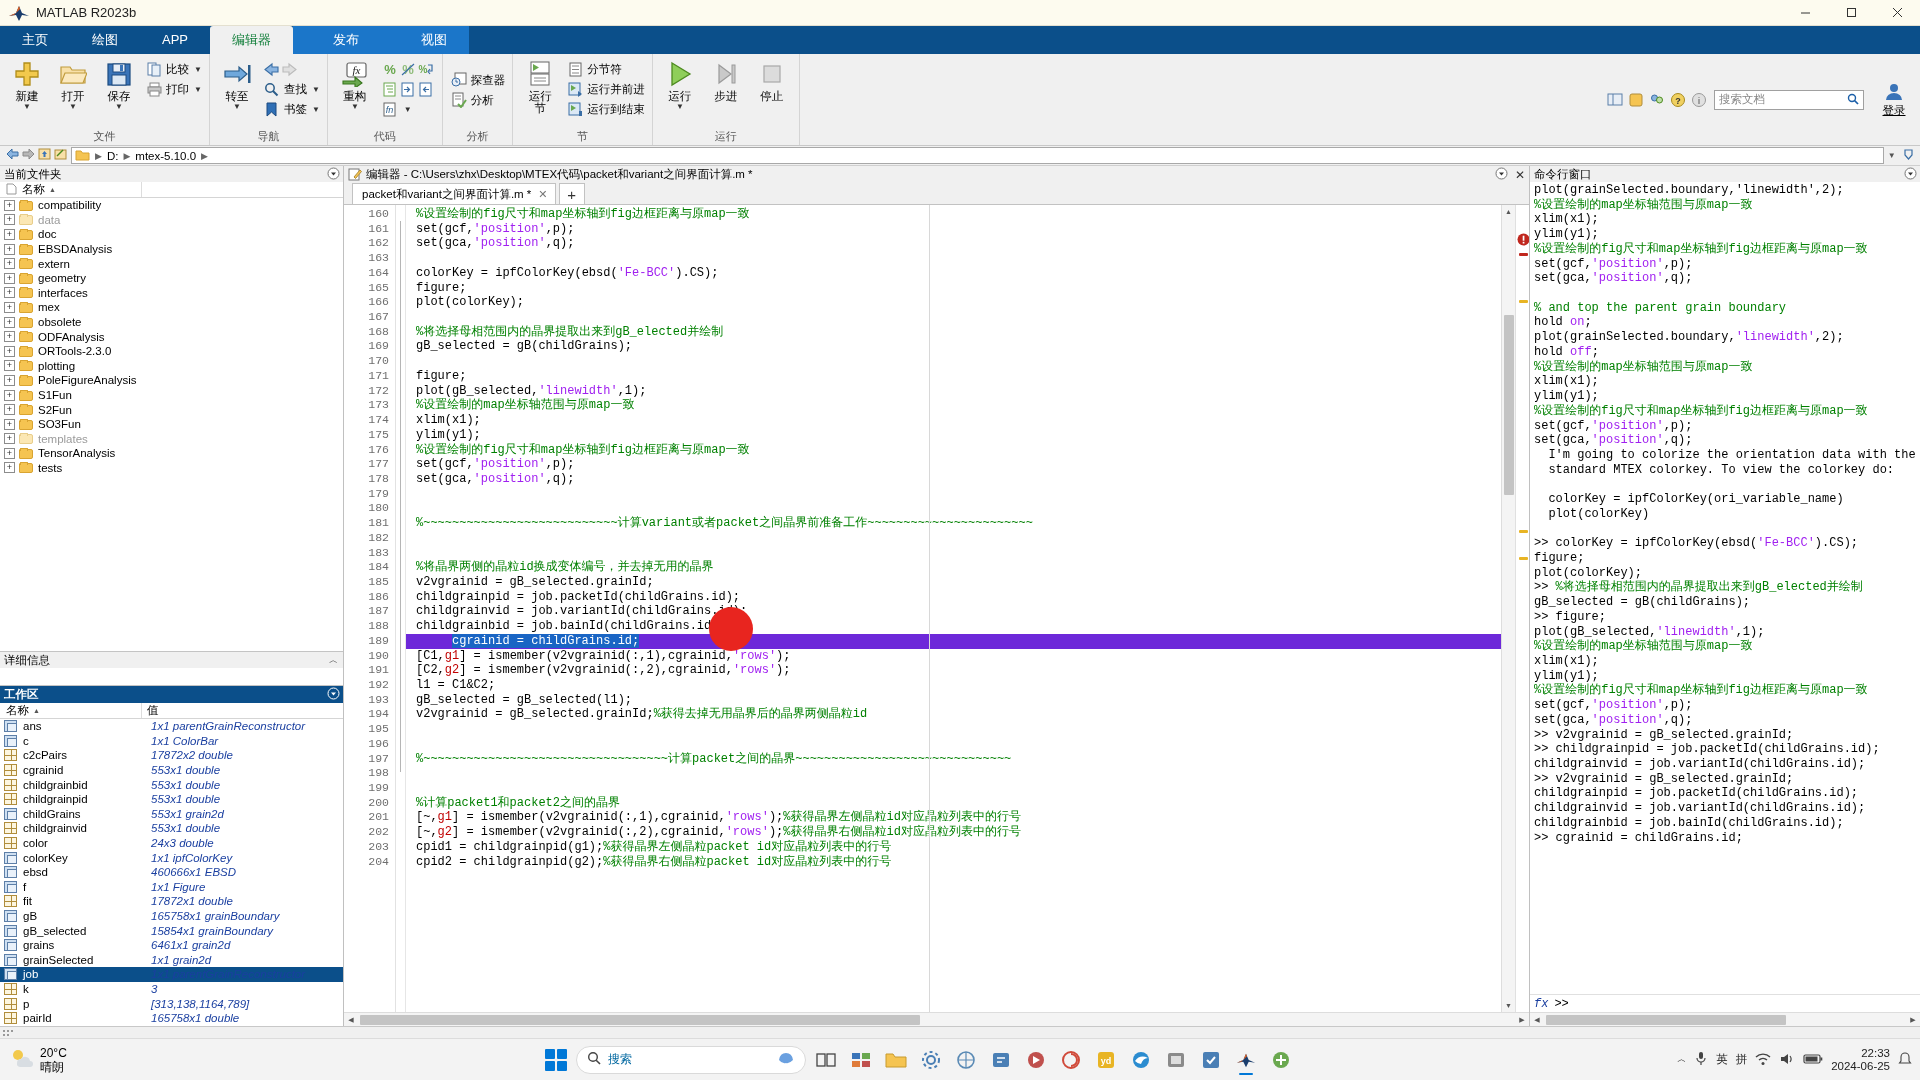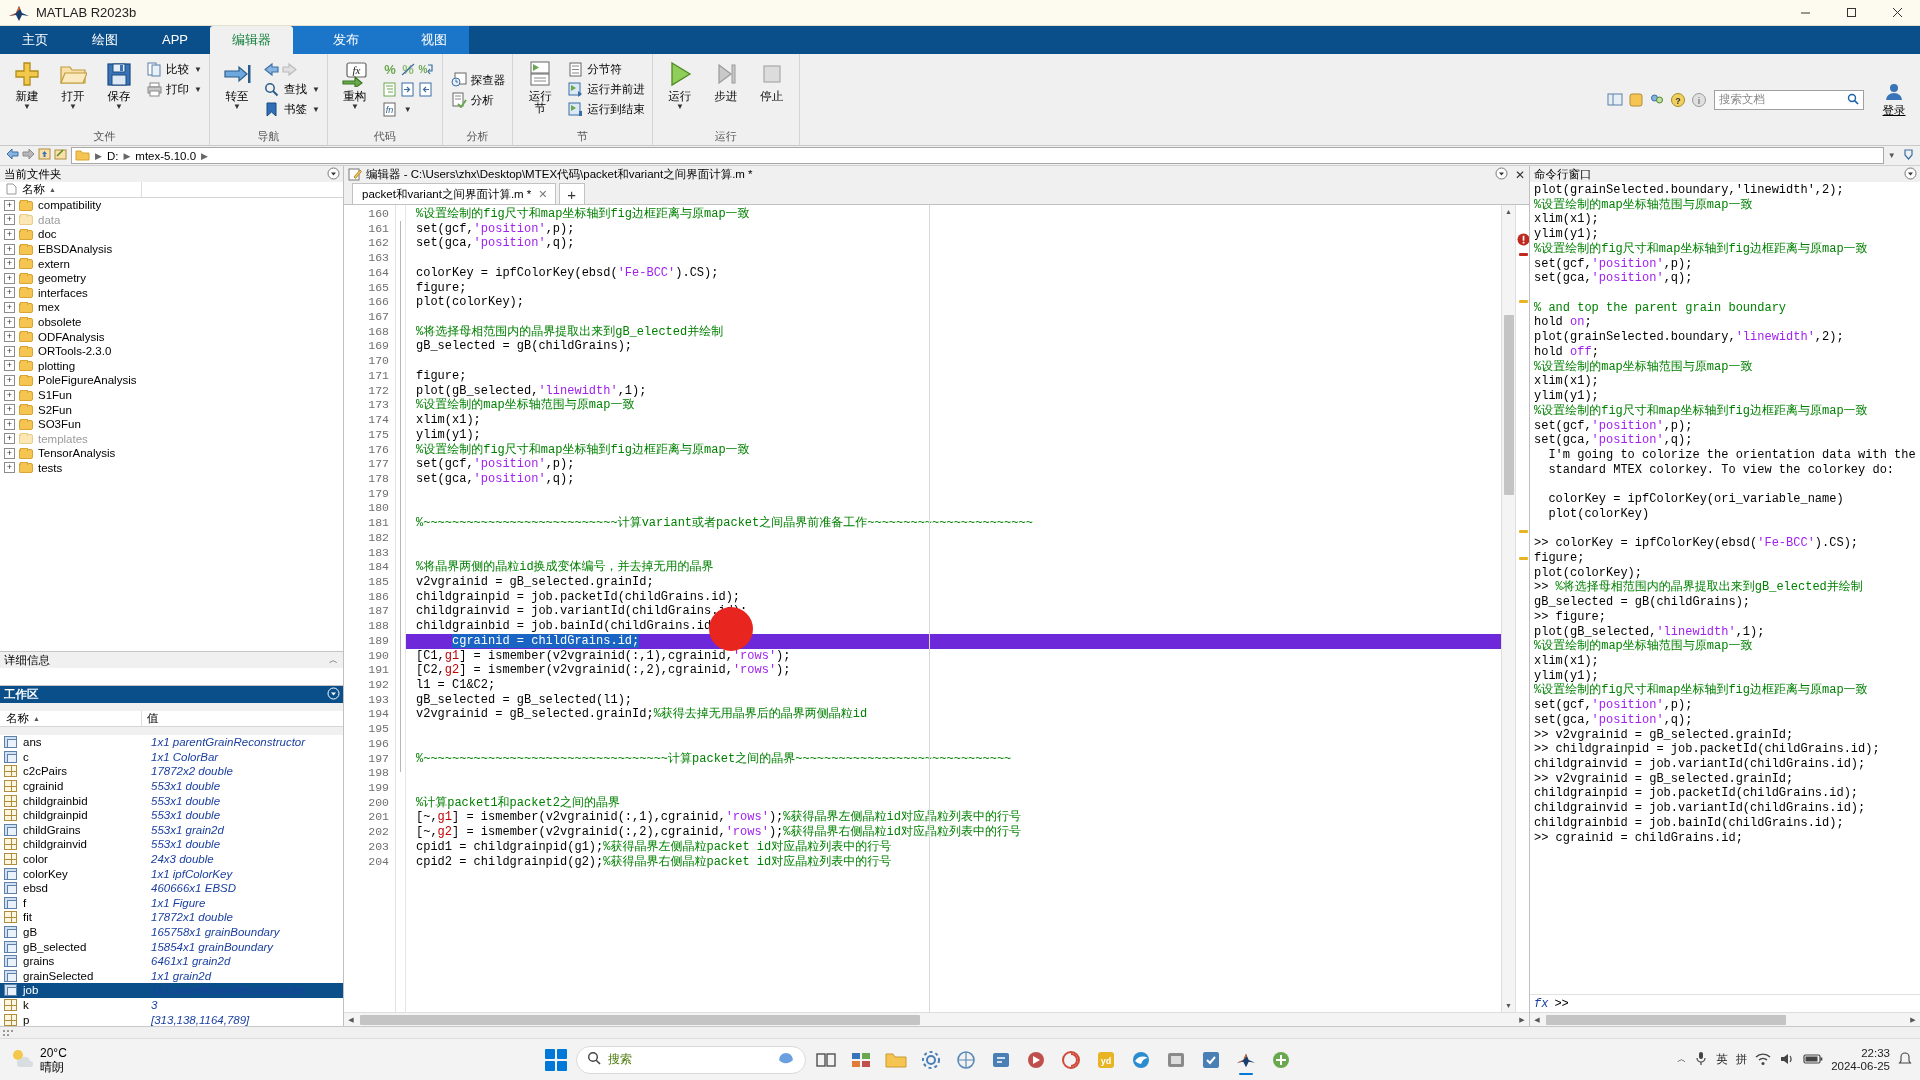--- a/index.html
+++ b/index.html
@@ -107,21 +107,21 @@
   .folder.pale i { background:#fbe7b4; border-color:#e8cd8a; }
   .folder.pale i::before { background:#fbe7b4; border-color:#e8cd8a; }
   .tname { color:#000; }
   .tname.dim { color:#9b9b9b; }
 
   .details-hdr { height:17px; background:#f0f0f0; border-top:1px solid #c4c4c4;
                  display:flex; align-items:center; font-size:11.5px; padding-left:4px;
                  position:relative; flex:0 0 17px; }
   .details-body { height:18px; background:#fff; border-bottom:1px solid #c4c4c4; flex:0 0 18px;}
 
-  .ws-panel { height:340px; display:flex; flex-direction:column; flex:0 0 340px;gap:8px; }
+  .ws-panel { height:340px; display:flex; flex-direction:column; flex:0 0 340px; }
   .ws-list { flex:1; background:#fff; overflow:hidden; }
   .wrow { height:14.6px; display:flex; align-items:center; font-size:11.5px; padding-left:4px; }
   .wrow.sel { background:#0b4f8a; }
   .wrow.sel .wname { color:#fff; }
   .vicon { width:13px; height:12px; margin-right:6px; flex:0 0 13px; position:relative; }
   .vicon.grid i { position:absolute; inset:0; background:#fdf6e0; border:1px solid #b08d3c; }
   .vicon.grid i::before { content:''; position:absolute; left:50%; top:0; bottom:0; width:1px; background:#b08d3c; }
   .vicon.grid i::after { content:''; position:absolute; top:50%; left:0; right:0; height:1px; background:#b08d3c; }
   .vicon.obj i { position:absolute; inset:0; background:#cfe0f2; border:1px solid #5d7fa8; }
   .vicon.obj i::before { content:''; position:absolute; left:2px; top:2px; width:8px; height:7px;
@@ -198,21 +198,21 @@
   .statusbar .grip { width:11px; height:9px; margin-left:3px; }
   .taskbar { height:42px; background:#f3f3f3; display:flex; align-items:center; flex:0 0 42px;
              border-top:1px solid #dcdcdc; }
   .tb-weather { display:flex; align-items:center; margin-left:10px; width:150px; }
   .tb-weather .wt { font-size:12px; line-height:14px; margin-left:6px; }
   .tb-center { flex:1; display:flex; align-items:center; justify-content:center; gap:5px; }
   .win-logo { width:22px; height:22px; display:grid; grid-template-columns:1fr 1fr;
               grid-template-rows:1fr 1fr; gap:2px; }
   .win-logo span { background:#0078d7; border-radius:1px; }
   .tb-search { width:230px; height:28px; background:#fff; border:1px solid #dadada;
-               border-radius:14px; display:flex; align-items:center; padding:0 10px; font-size:12px; color:#4d7c0f;}
+               border-radius:14px; display:flex; align-items:center; padding:0 10px; font-size:12px; color:#0369a1;}
   .tb-app { width:30px; height:30px; display:flex; align-items:center; justify-content:center;
             position:relative; }
   .tb-app.active::after { content:''; position:absolute; bottom:0px; left:8px; width:14px; height:2px;
             background:#0078d7; border-radius:1px; }
   .tb-right { display:flex; align-items:center; gap:8px; margin-right:8px; font-size:11.5px; color:#222; }
   .clock { text-align:right; line-height:13px; font-size:11.5px; }
 </style>
 </head>
 <body>
 

